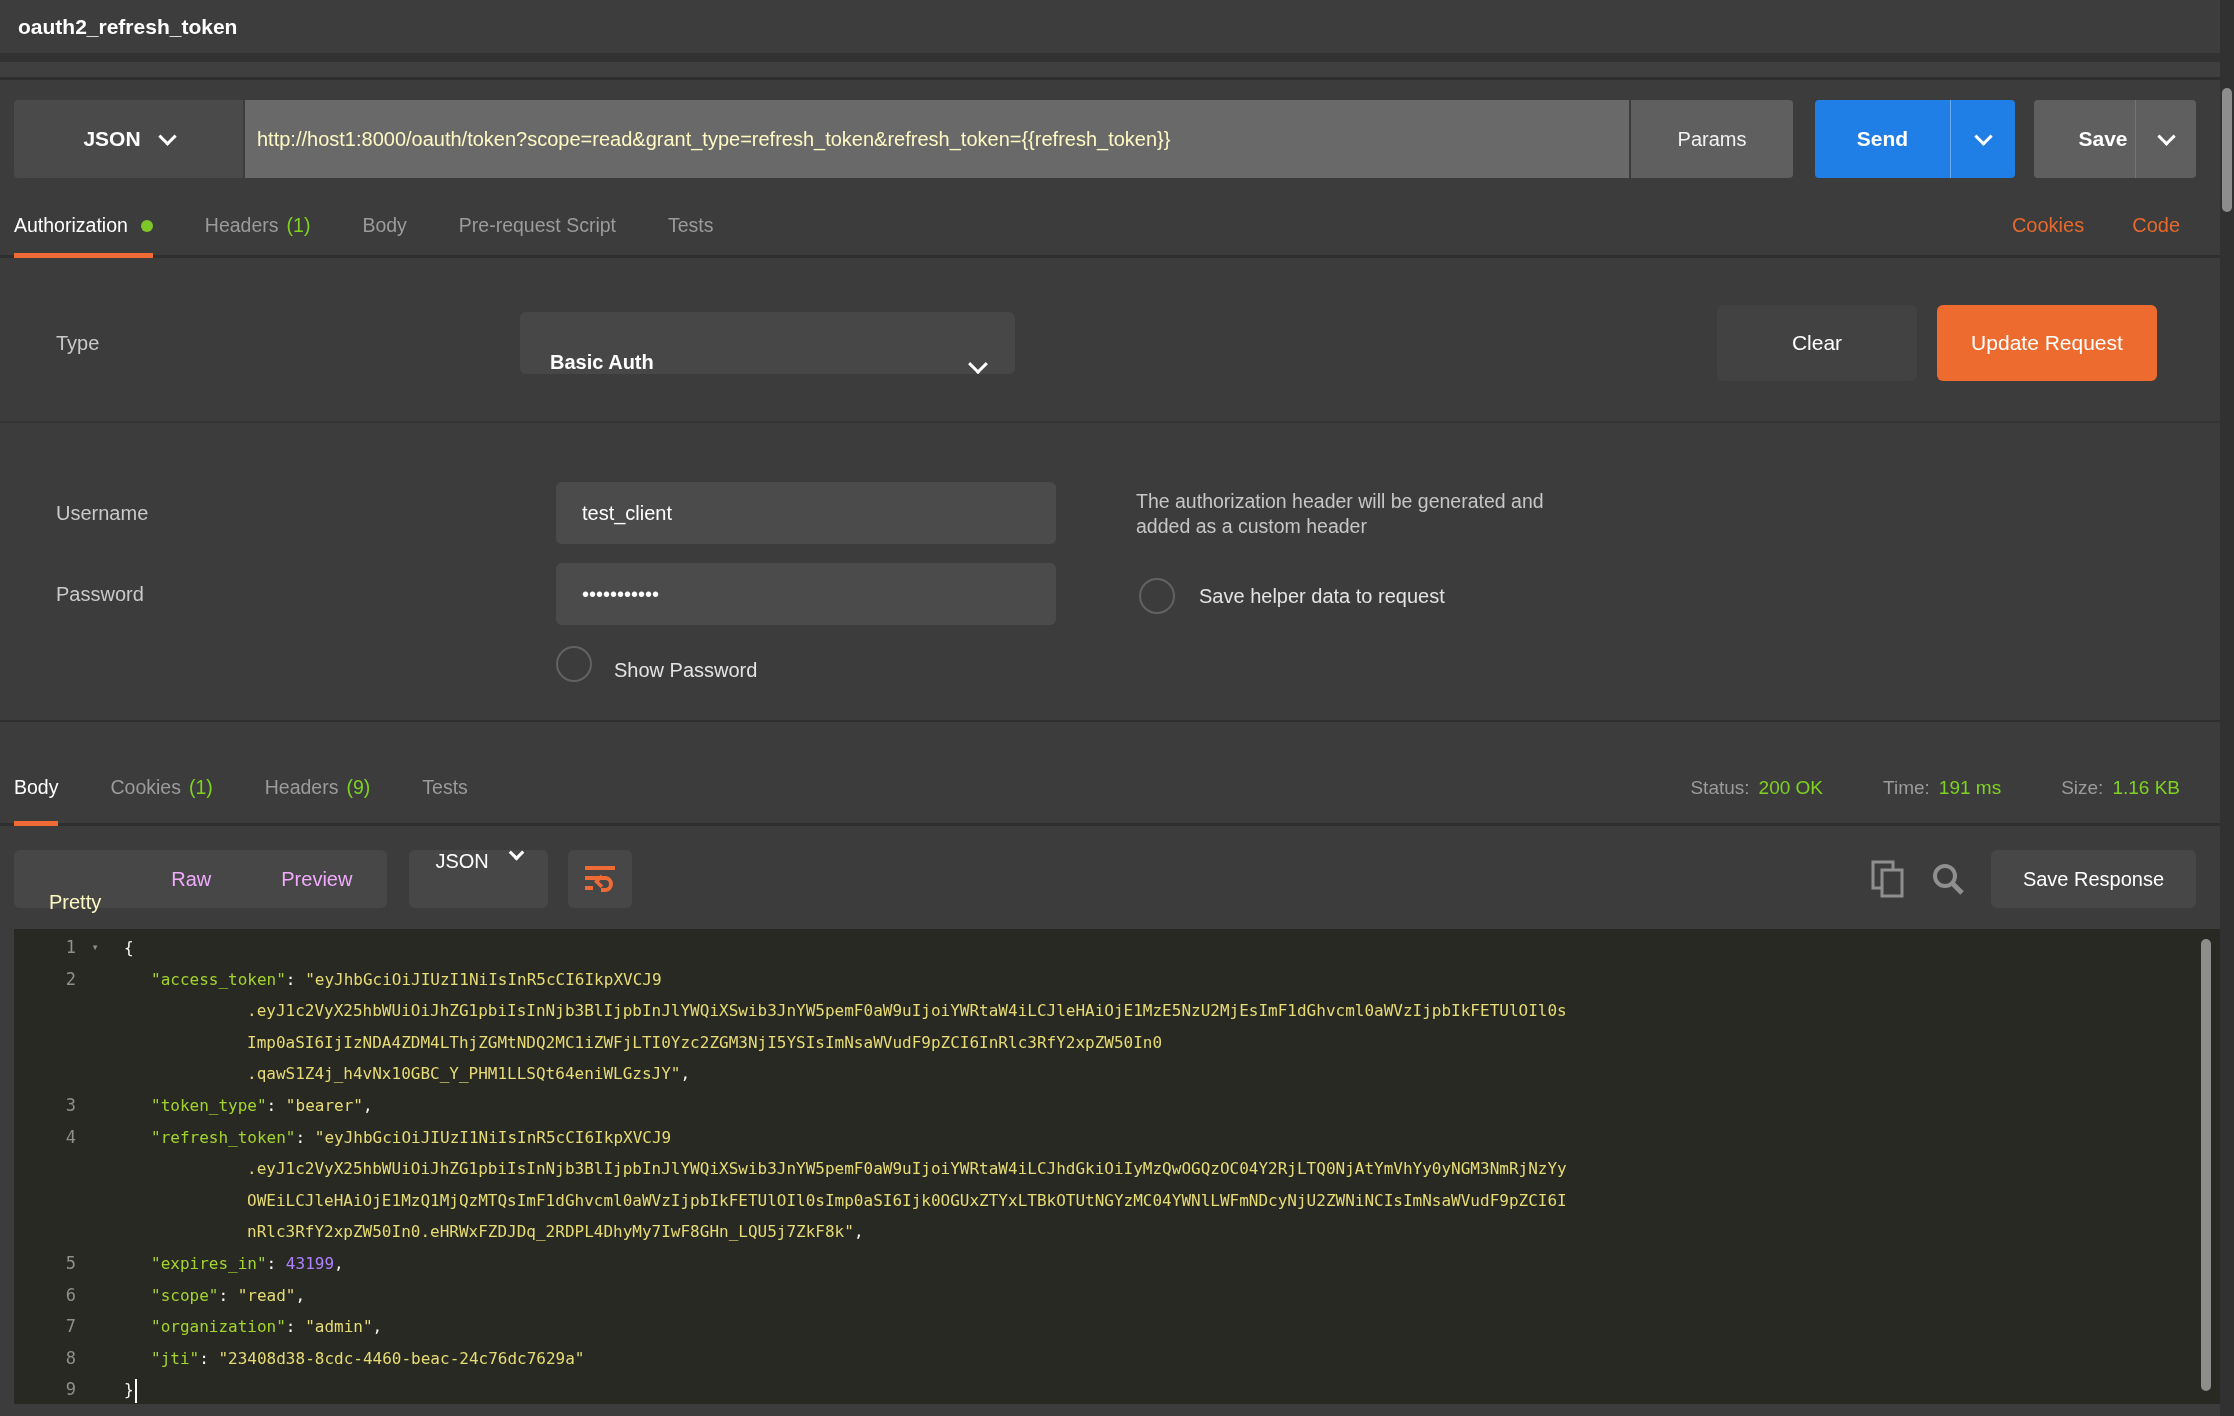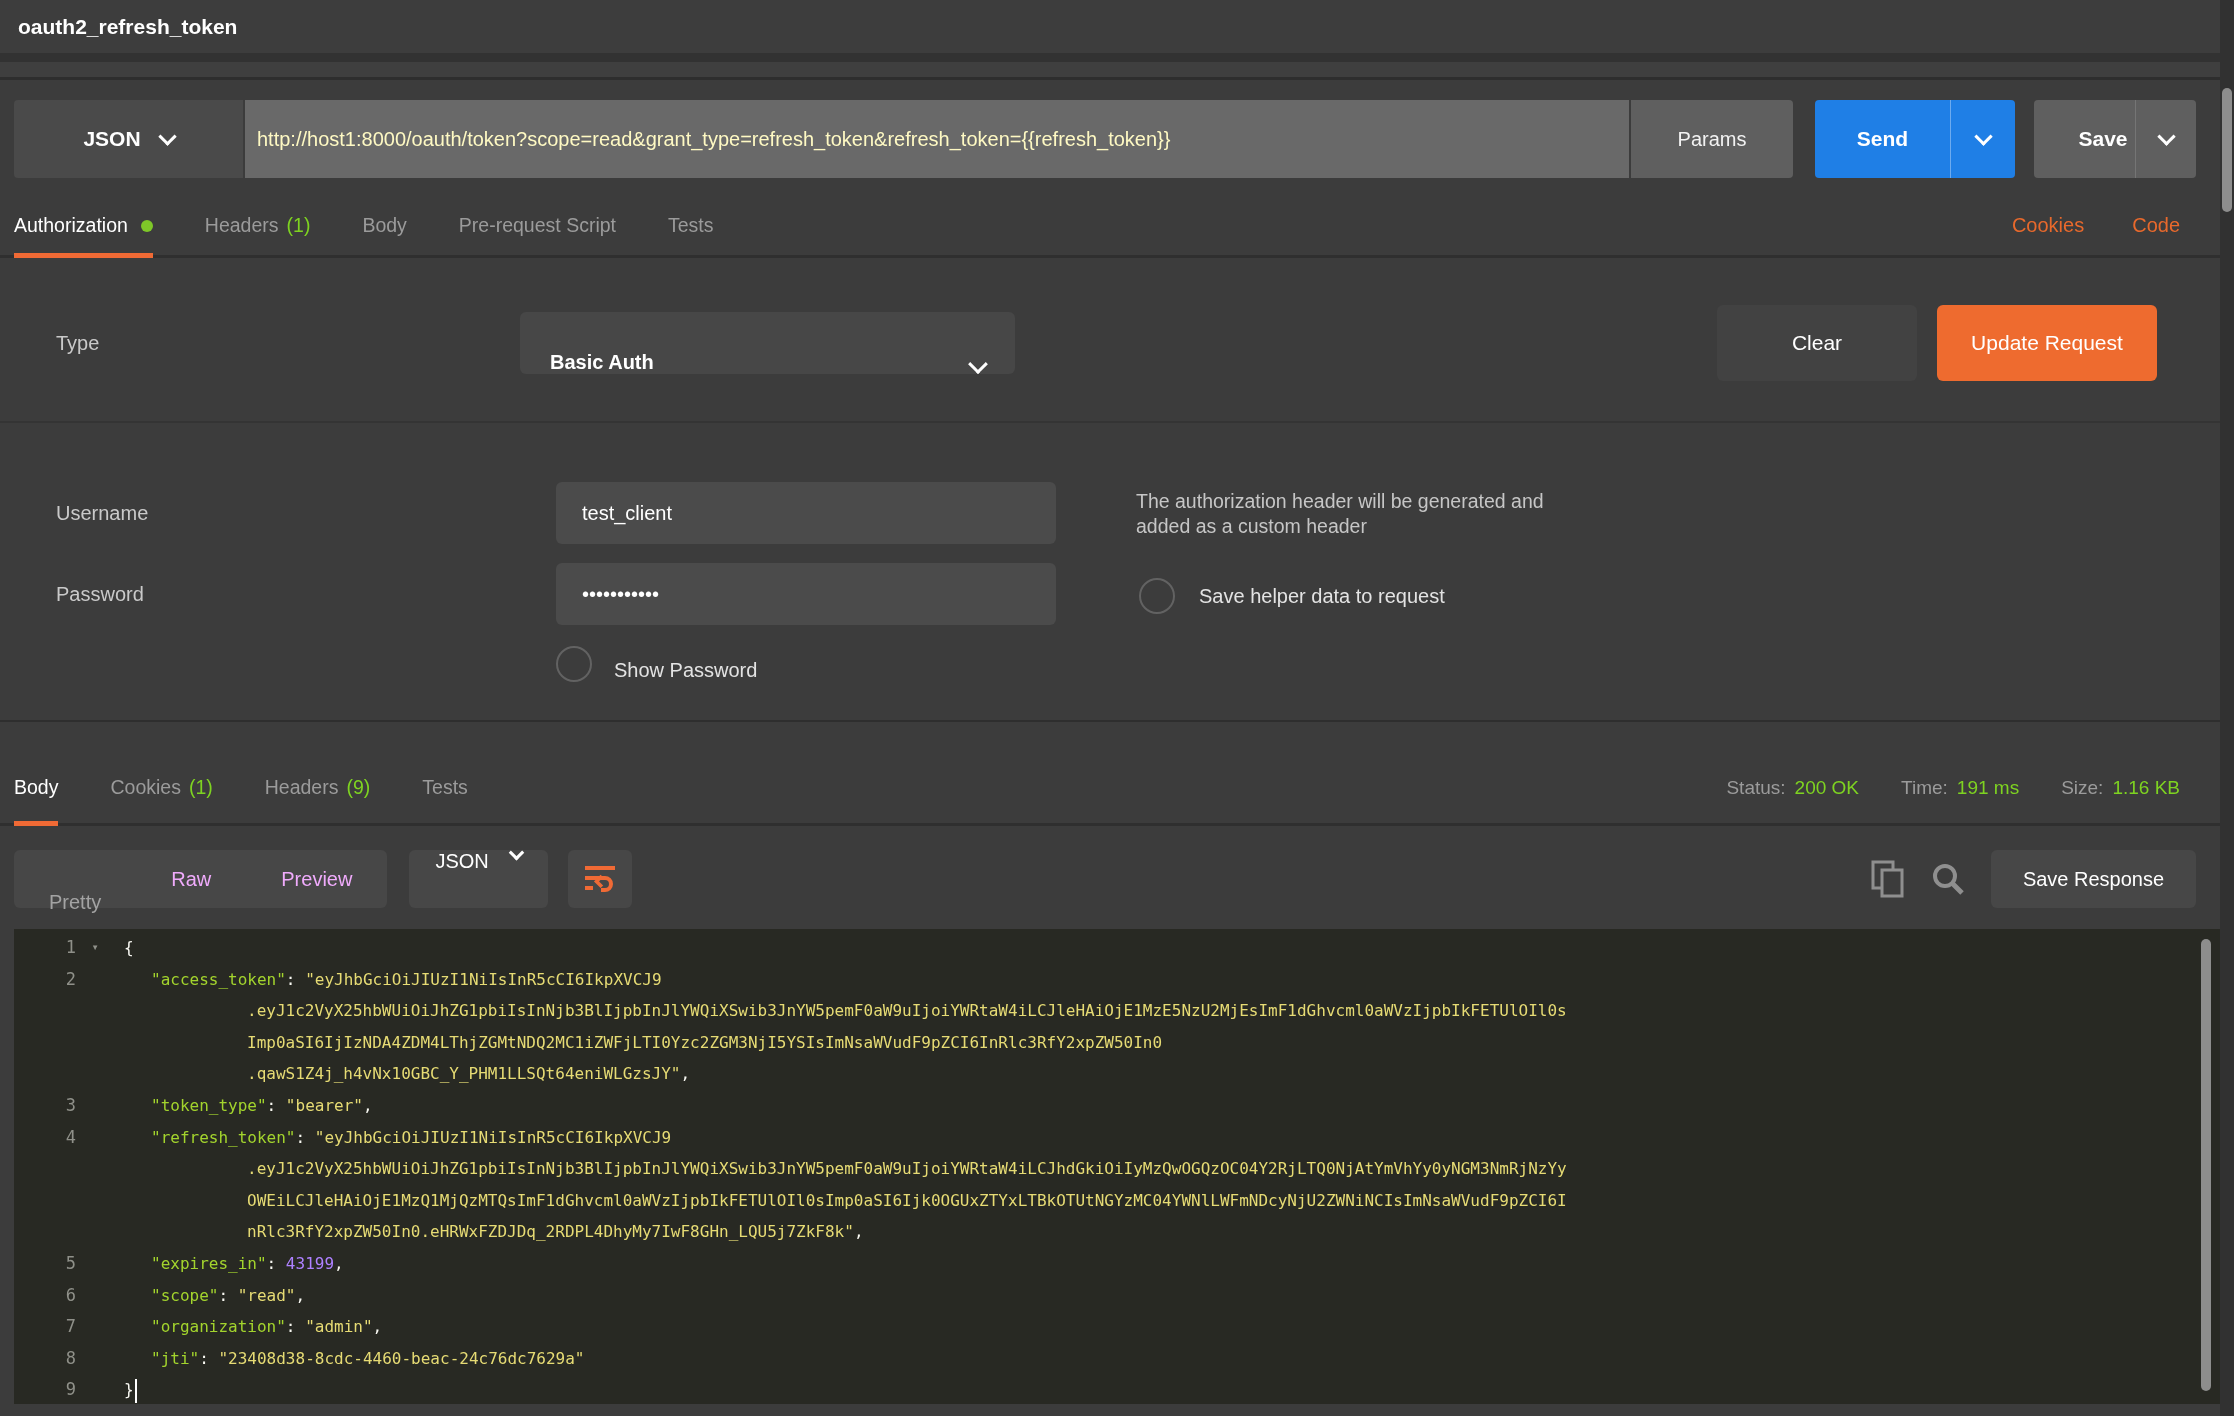--- a/index.html
+++ b/index.html
@@ -65,27 +65,27 @@
   .radio { width:36px; height:36px; border:2px solid #626262; border-radius:50%; background:transparent;
            flex:none; cursor:pointer; }
   .ltext { color:#e3e3e3; font-size:20px; }
   .helper-note { position:absolute; left:1136px; top:489px; font-size:19.5px; color:#c6c6c6; line-height:1.28; }
   .save-helper { position:absolute; left:1139px; top:578px; display:flex; align-items:center; gap:24px; }
   .hdiv2 { height:2px; background:#2e2e2e; margin-top:38px; }
 
   
   .resp-tabs { display:flex; align-items:center; height:104px; padding:30px 14px 0 14px;
                border-bottom:3px solid #2f2f2f; }
-  .status-line { margin-left:auto; display:flex; gap:42px; align-items:center; padding-right:40px; font-size:19px; }
+  .status-line { margin-left:auto; display:flex; gap:60px; align-items:center; padding-right:40px; font-size:19px; }
   .status-line .sl { color:#9b9b9b; }
   .status-line .sv { color:#7ed321; margin-left:9px; }
   .toolbar { display:flex; align-items:center; margin:21px 38px 0 14px; height:64px; }
   .seg { display:flex; background:#474747; border-radius:6px; height:58px; align-items:center; }
   .seg span { padding:0 35px; font-size:20px; color:#f0abfc; cursor:pointer; }
-  .seg span.active { color:#a3a3a3;margin-top:47px; }
+  .seg span.active { color:#fef9c3;margin-top:47px; }
   .json-dd { margin-left:22px; height:58px; background:#474747; border-radius:6px; display:flex; align-items:flex-start;
              padding:0 26px; gap:22px; font-size:20px; cursor:pointer; }
   .json-dd .chev { width:11px; height:11px; }
   .wrap-btn { margin-left:20px; width:64px; height:58px; background:#474747; border-radius:6px; display:flex;
               align-items:center; justify-content:center; cursor:pointer; }
   .tool-right { margin-left:auto; display:flex; align-items:center; }
   .icon-btn { margin-right:26px; cursor:pointer; display:flex; align-items:center; }
   .save-resp { width:205px; height:58px; background:#474747; border-radius:6px; display:flex; align-items:center;
                justify-content:center; font-size:20px; cursor:pointer; }
 

